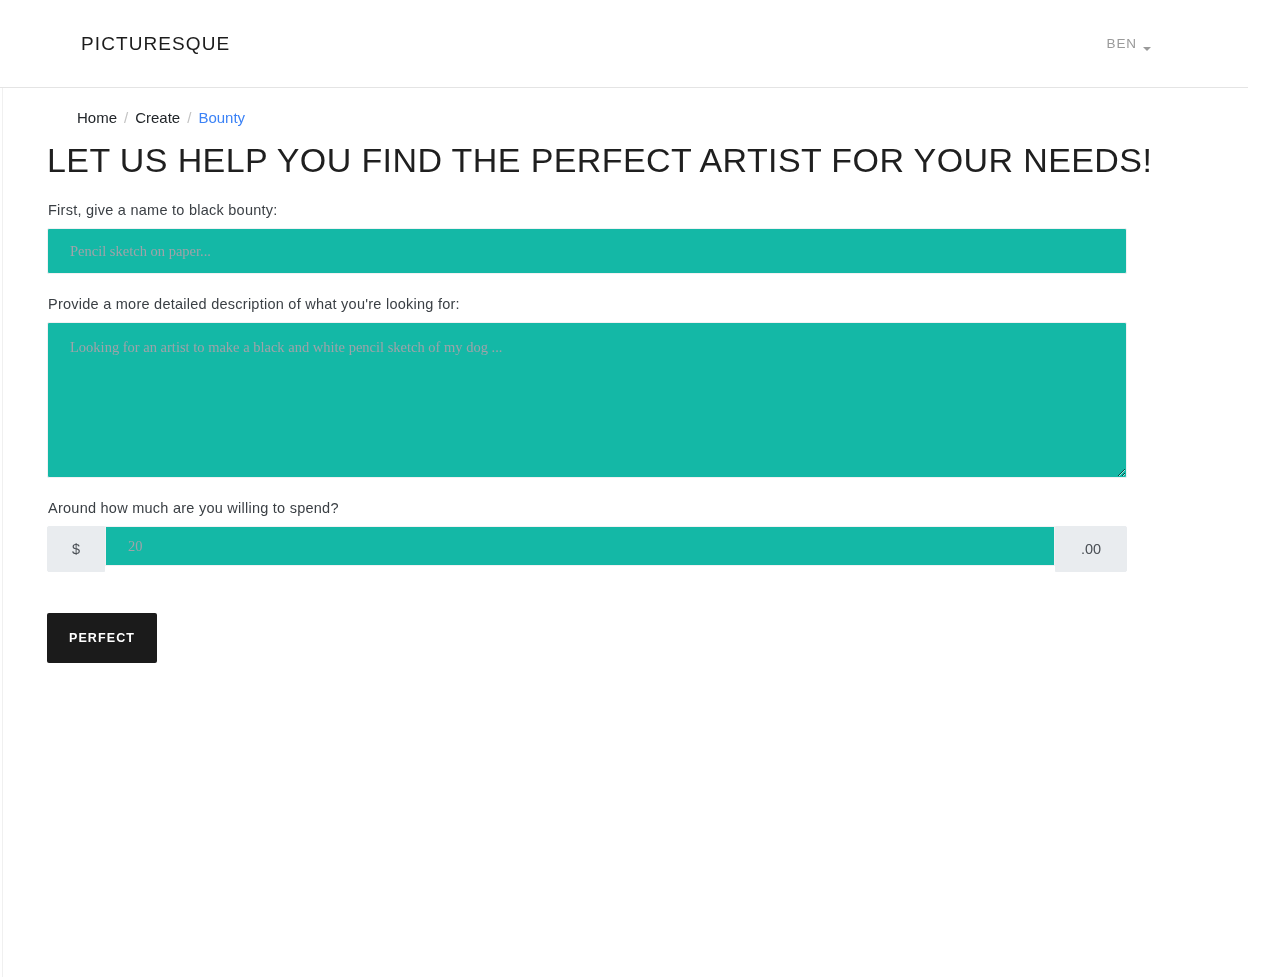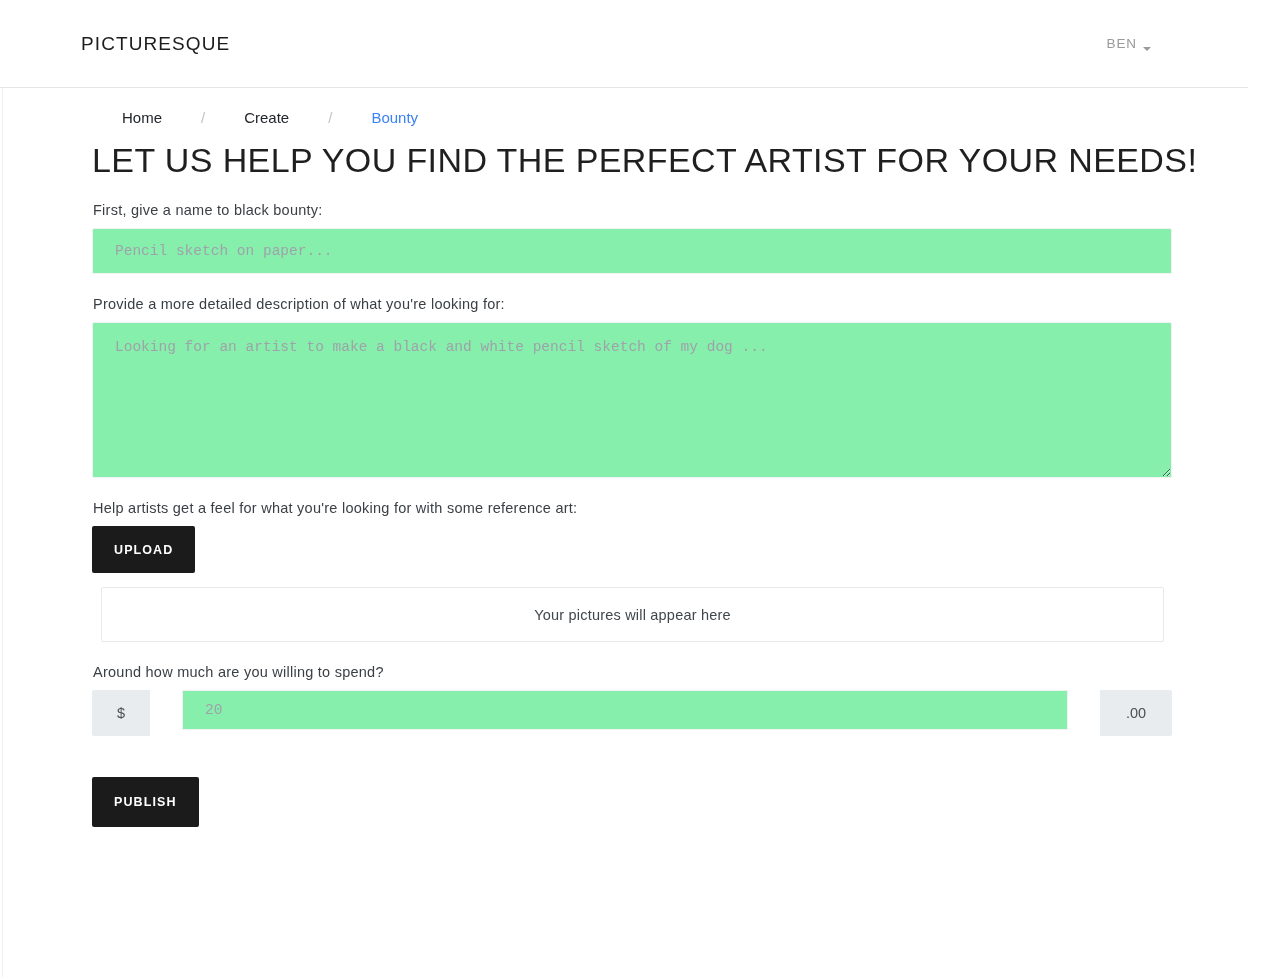--- a/index.html
+++ b/index.html
@@ -1,15 +1,15 @@
 <!DOCTYPE html>
 <html><head>
 <meta charset="utf-8">
 <style>
-  * { box-sizing: border-box; gap: 32px; }
+  * { box-sizing: border-box; }
   html, body {
     margin: 0;
     padding: 0;
     width: 1264px;
     height: 977px;
     background: #ffffff;
     font-family: "Liberation Sans", sans-serif;
     color: #212529;
     overflow: hidden;
   }
@@ -65,21 +65,21 @@
     border-left: 4px solid transparent;
     border-right: 4px solid transparent;
     border-top: 4px solid #9a9a9a;
     margin-top: 2px;
   }
 
   
   .content {
     position: relative;
     width: 1264px;
-    padding-left: 92px;
+    padding-left: 47px;
     padding-right: 88px;
     padding-top: 16px;
   }
 
   .breadcrumb {
     display: flex;
     align-items: center;
     font-size: 15px;
     line-height: 1;
     padding: 6px 0 0 0;
@@ -111,24 +111,24 @@
     letter-spacing: 0.25px;
     color: #3a3f44;
     margin: 0 0 10px 1px;
   }
 
   .field-group { margin-bottom: 22px; }
 
   .form-control {
     display: block;
     width: 1080px;
-    background: #86efac;
+    background: #14b8a6;
     border: 1px solid #f1f1f3;
     border-radius: 2px;
-    font-family: Liberation Mono, monospace;
+    font-family: Liberation Serif, serif;
     font-size: 14.5px;
     color: #3a3f44;
     padding: 0 22px;
     height: 46px;
     outline: none;
   }
   .form-control::placeholder { color: #9fa3a9; opacity: 1; }
 
   textarea.form-control {
     height: 156px;
@@ -231,35 +231,28 @@
   <div class="field-group">
     <label class="form-label" for="bounty-name">First, give a name to black bounty:</label>
     <input id="bounty-name" class="form-control" type="text" placeholder="Pencil sketch on paper..." style="">
   </div>
 
   <div class="field-group">
     <label class="form-label" for="bounty-description">Provide a more detailed description of what you're looking for:</label>
     <textarea id="bounty-description" class="form-control" placeholder="Looking for an artist to make a black and white pencil sketch of my dog ..." style=""></textarea>
   </div>
 
-  <div class="field-group">
-    <label class="form-label">Help artists get a feel for what you're looking for with some reference art:</label>
-    <button id="upload-button" class="btn-dark" type="button">UPLOAD</button>
-    <div class="picture-dropzone">
-      <span class="picture-dropzone-text">Your pictures will appear here</span>
-    </div>
-  </div>
 
   <div class="field-group">
   </div>
 
   <div class="field-group">
     <label class="form-label" for="bounty-price">Around how much are you willing to spend?</label>
     <div class="input-group">
       <span class="input-addon left">$</span>
       <input id="bounty-price" class="form-control" type="text" placeholder="20" style="">
       <span class="input-addon right">.00</span>
     </div>
   </div>
 
-  <button id="publish-button" class="btn-dark" type="button">PUBLISH</button>
+  <button id="publish-button" class="btn-dark" type="button">PERFECT</button>
 
 </main>
 
 </body></html>

